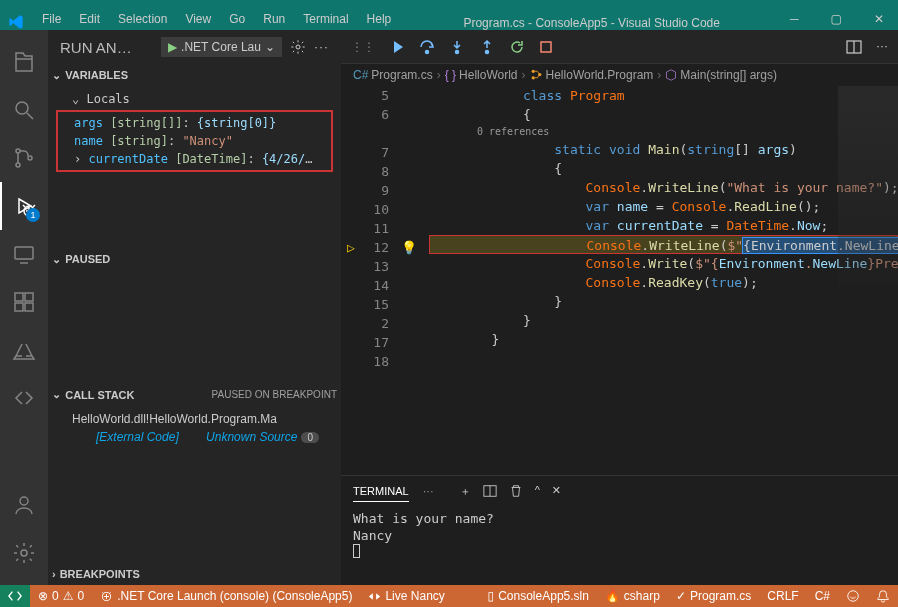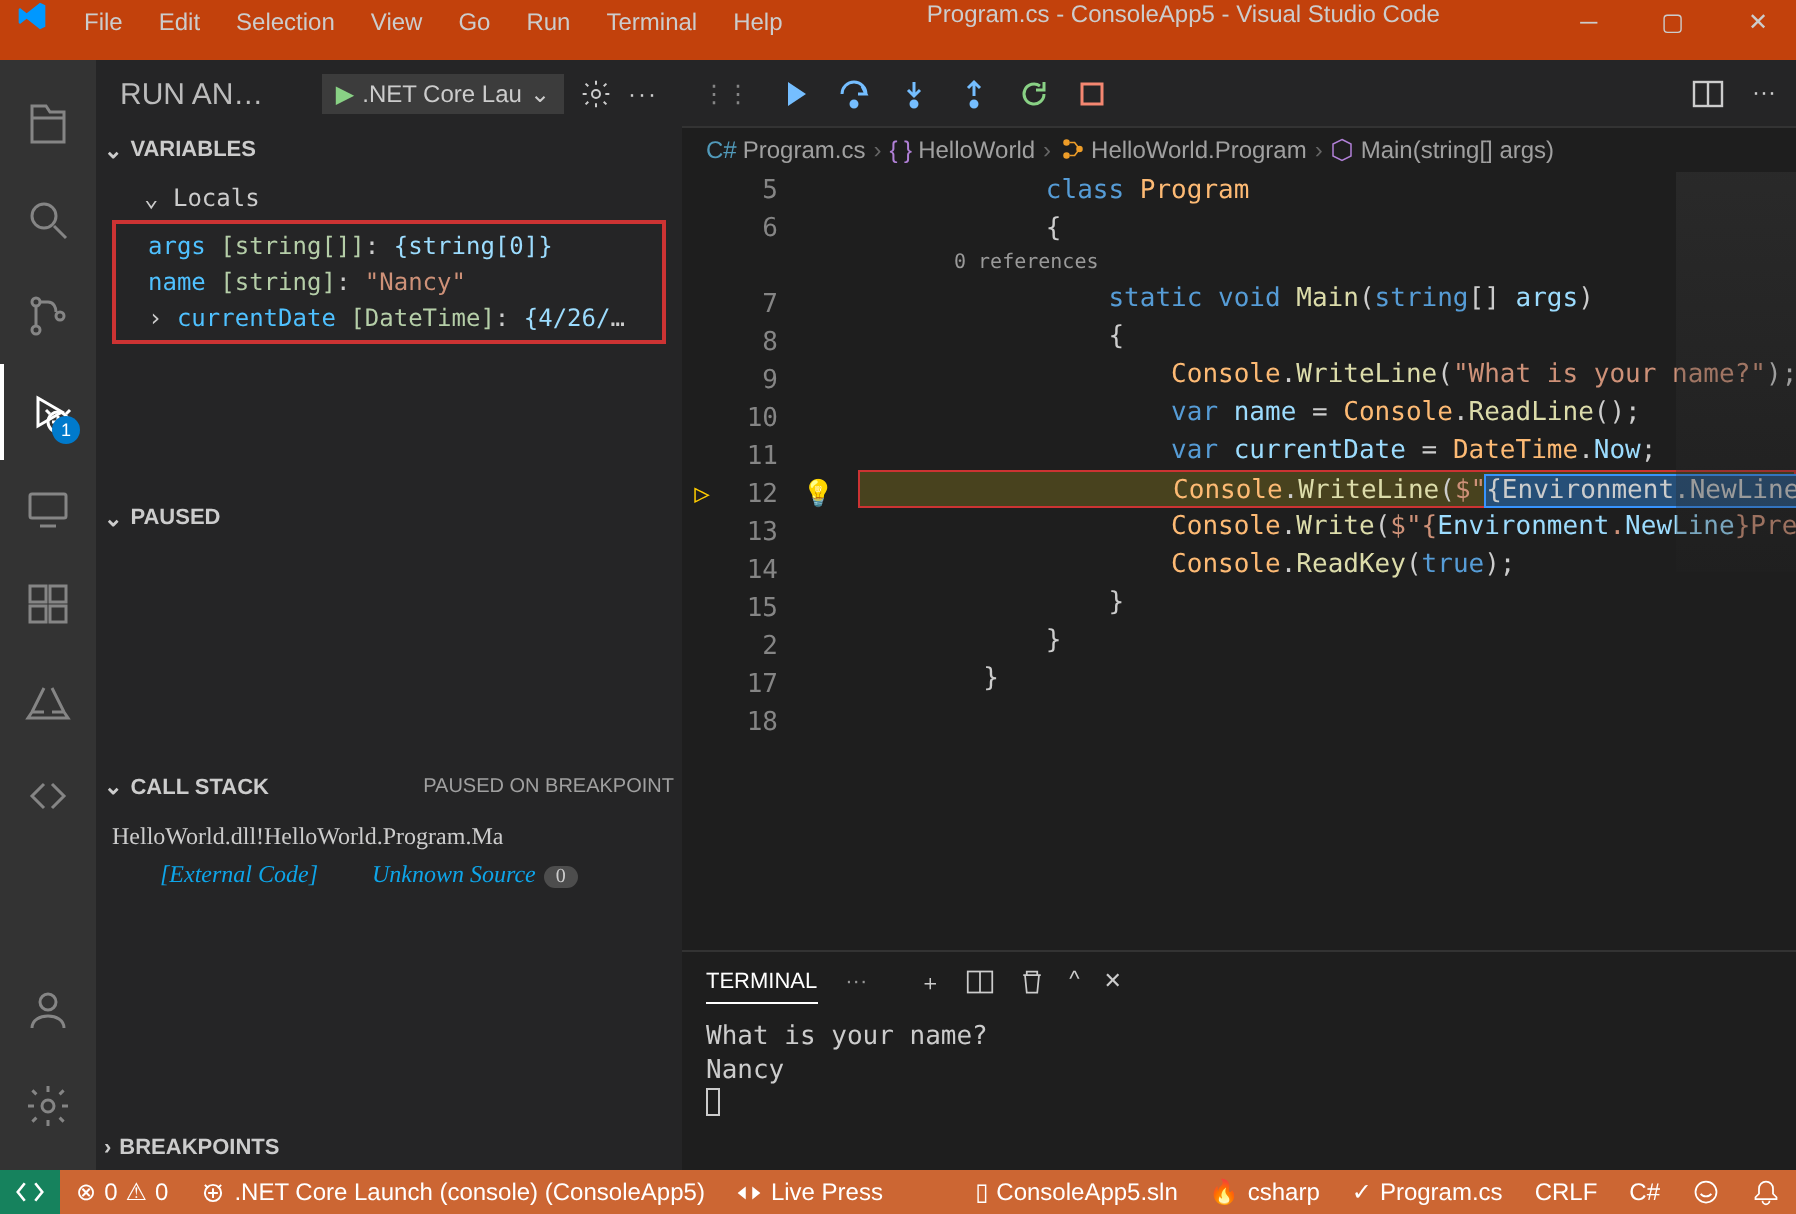--- a/index.html
+++ b/index.html
@@ -1,17 +1,17 @@
 <!DOCTYPE html>
 <html><head>
 <meta charset="utf-8">
 <style>
 * { margin: 0; padding: 0; box-sizing: border-box; }
 body { font-family: 'Segoe UI', Arial, sans-serif; font-size: 12px; background: #1e1e1e; color: #cccccc; width: 898px; height: 607px; overflow: hidden; display: flex; flex-direction: column; }
-.title-bar { height: 30px; background: #c2410c; display: flex; align-items: flex-start; padding: 0 8px; }
+.title-bar { height: 30px; background: #0f766e; display: flex; align-items: flex-end; padding: 0 8px; }
 .title-bar .logo { width: 16px; height: 16px; margin-right: 10px; }
 .menu { display: flex; gap: 2px; }
 .menu-item { padding: 4px 8px; cursor: pointer; color: #cccccc; font-size: 12px; }
 .title-text { flex: 1; text-align: center; color: #cccccc; font-size: 12px; }
 .win-controls { display: flex; gap: 20px; color: #cccccc; }
 .win-ctrl { cursor: pointer; padding: 4px 6px; }
 
 .main-area { flex: 1; display: flex; overflow: hidden; }
 
 .activity-bar { width: 48px; background: #333333; display: flex; flex-direction: column; align-items: center; padding-top: 8px; position: relative; }
@@ -34,21 +34,21 @@
 .section-status { margin-left:auto; font-weight:normal; color:#a0a0a0; text-transform:uppercase; font-size:10px; }
 
 .section-body { padding: 4px 0; font-family: Consolas, monospace; font-size: 12px; }
 .tree-item { padding: 2px 12px 2px 24px; white-space:nowrap; overflow:hidden; text-overflow:ellipsis; color:#ccc; }
 .tree-sub { padding-left:16px; }
 .var-key { color:#4fc1ff; }
 .var-type { color:#b5cea8; }
 .var-val { color:#ce9178; }
 .var-obj { color:#9cdcfe; }
 .hl-box { border:2px solid #cc3333; margin:2px 8px; padding:2px 0; }
-.cs-body .tree-item { font-family: Liberation Serif, serif; padding-left:8px; }
+.cs-body .tree-item { font-family: Liberation Sans, sans-serif; padding-left:24px; }
 .cs-ext { color:#0ea5e9; font-style:italic;margin-left:24px; }
 .cs-count { display:inline-block; background:#4d4d4d; color:#ccc; border-radius:8px; padding:0 6px; font-size:10px; margin-left:4px; }
 
 .editor-area { flex:1; background:#1e1e1e; display:flex; flex-direction:column; overflow:hidden; position:relative; }
 .debug-toolbar { height:34px; background:#252526; display:flex; align-items:center; padding:0 10px; gap:14px; border-bottom:1px solid #333; }
 .debug-toolbar .grip { color:#858585; }
 .dt-btn { color:#75beff; cursor:pointer; }
 .dt-btn.restart { color:#89d185; }
 .dt-btn.stop { color:#f48771; }
 .editor-icons { margin-left:auto; display:flex; gap:14px; color:#ccc; }
@@ -60,21 +60,21 @@
 .ic-ns { color:#b180d7; }
 .ic-cls { color:#ee9d28; }
 .ic-mth { color:#b180d7; width:12px; height:12px; display:inline-block; }
 
 .code-area { flex:1; display:flex; font-family: Consolas, monospace; font-size:13px; line-height:19px; position:relative; overflow:hidden; }
 .gutter-glyph { width:20px; text-align:center; }
 .line-numbers { width:40px; text-align:right; color:#858585; padding-right:12px; user-select:none; }
 .code-lines { flex:1; padding-left:8px; white-space:pre; overflow:hidden; }
 .line { height:19px; position:relative; }
 .kw { color:#569cd6; }
-.cls { color:#fdba74; }
+.cls { color:#f97316; }
 .mth { color:#dcdcaa; }
 .str { color:#ce9178; }
 .var { color:#9cdcfe; }
 .refcount { font-size:10px; color:#999999; padding-left:48px; height:16px; line-height:16px; }
 .hl-exec { border:1px solid #cc3333; background:rgba(100,90,30,0.6); }
 .hl-select { background:#264f78; outline:1px solid #3794ff; }
 .bp-cursor { color:#ffcc00; }
 .bulb { color:#ffcc00; }
 .minimap { position:absolute; right:0; top:56px; width:60px; height:200px; opacity:0.3; background:linear-gradient(#444,#222); }
 
@@ -428,21 +428,21 @@
     <svg width="13" height="13" viewBox="0 0 16 16" fill="none" stroke="#fff" stroke-width="1.2">
         <circle cx="8" cy="8" r="5"></circle>
         <path d="M5 8h6M8 5v6M3 3l2 2M13 3l-2 2"></path>
       </svg>
     <span>.NET Core Launch (console) (ConsoleApp5)</span>
   </div>
   <div class="sb-item">
     <svg width="13" height="13" viewBox="0 0 16 16" fill="#fff">
         <path d="M10 4l5 4-5 4zM6 12L1 8l5-4z"></path>
       </svg>
-    <span>Live Press</span>
+    <span>Live Nancy</span>
   </div>
   <div class="sb-right">
     <div class="sb-item">
         <span>▯</span>
         <span>ConsoleApp5.sln</span>
       </div>
     <div class="sb-item">
         <span>🔥</span>
         <span>csharp</span>
       </div>

